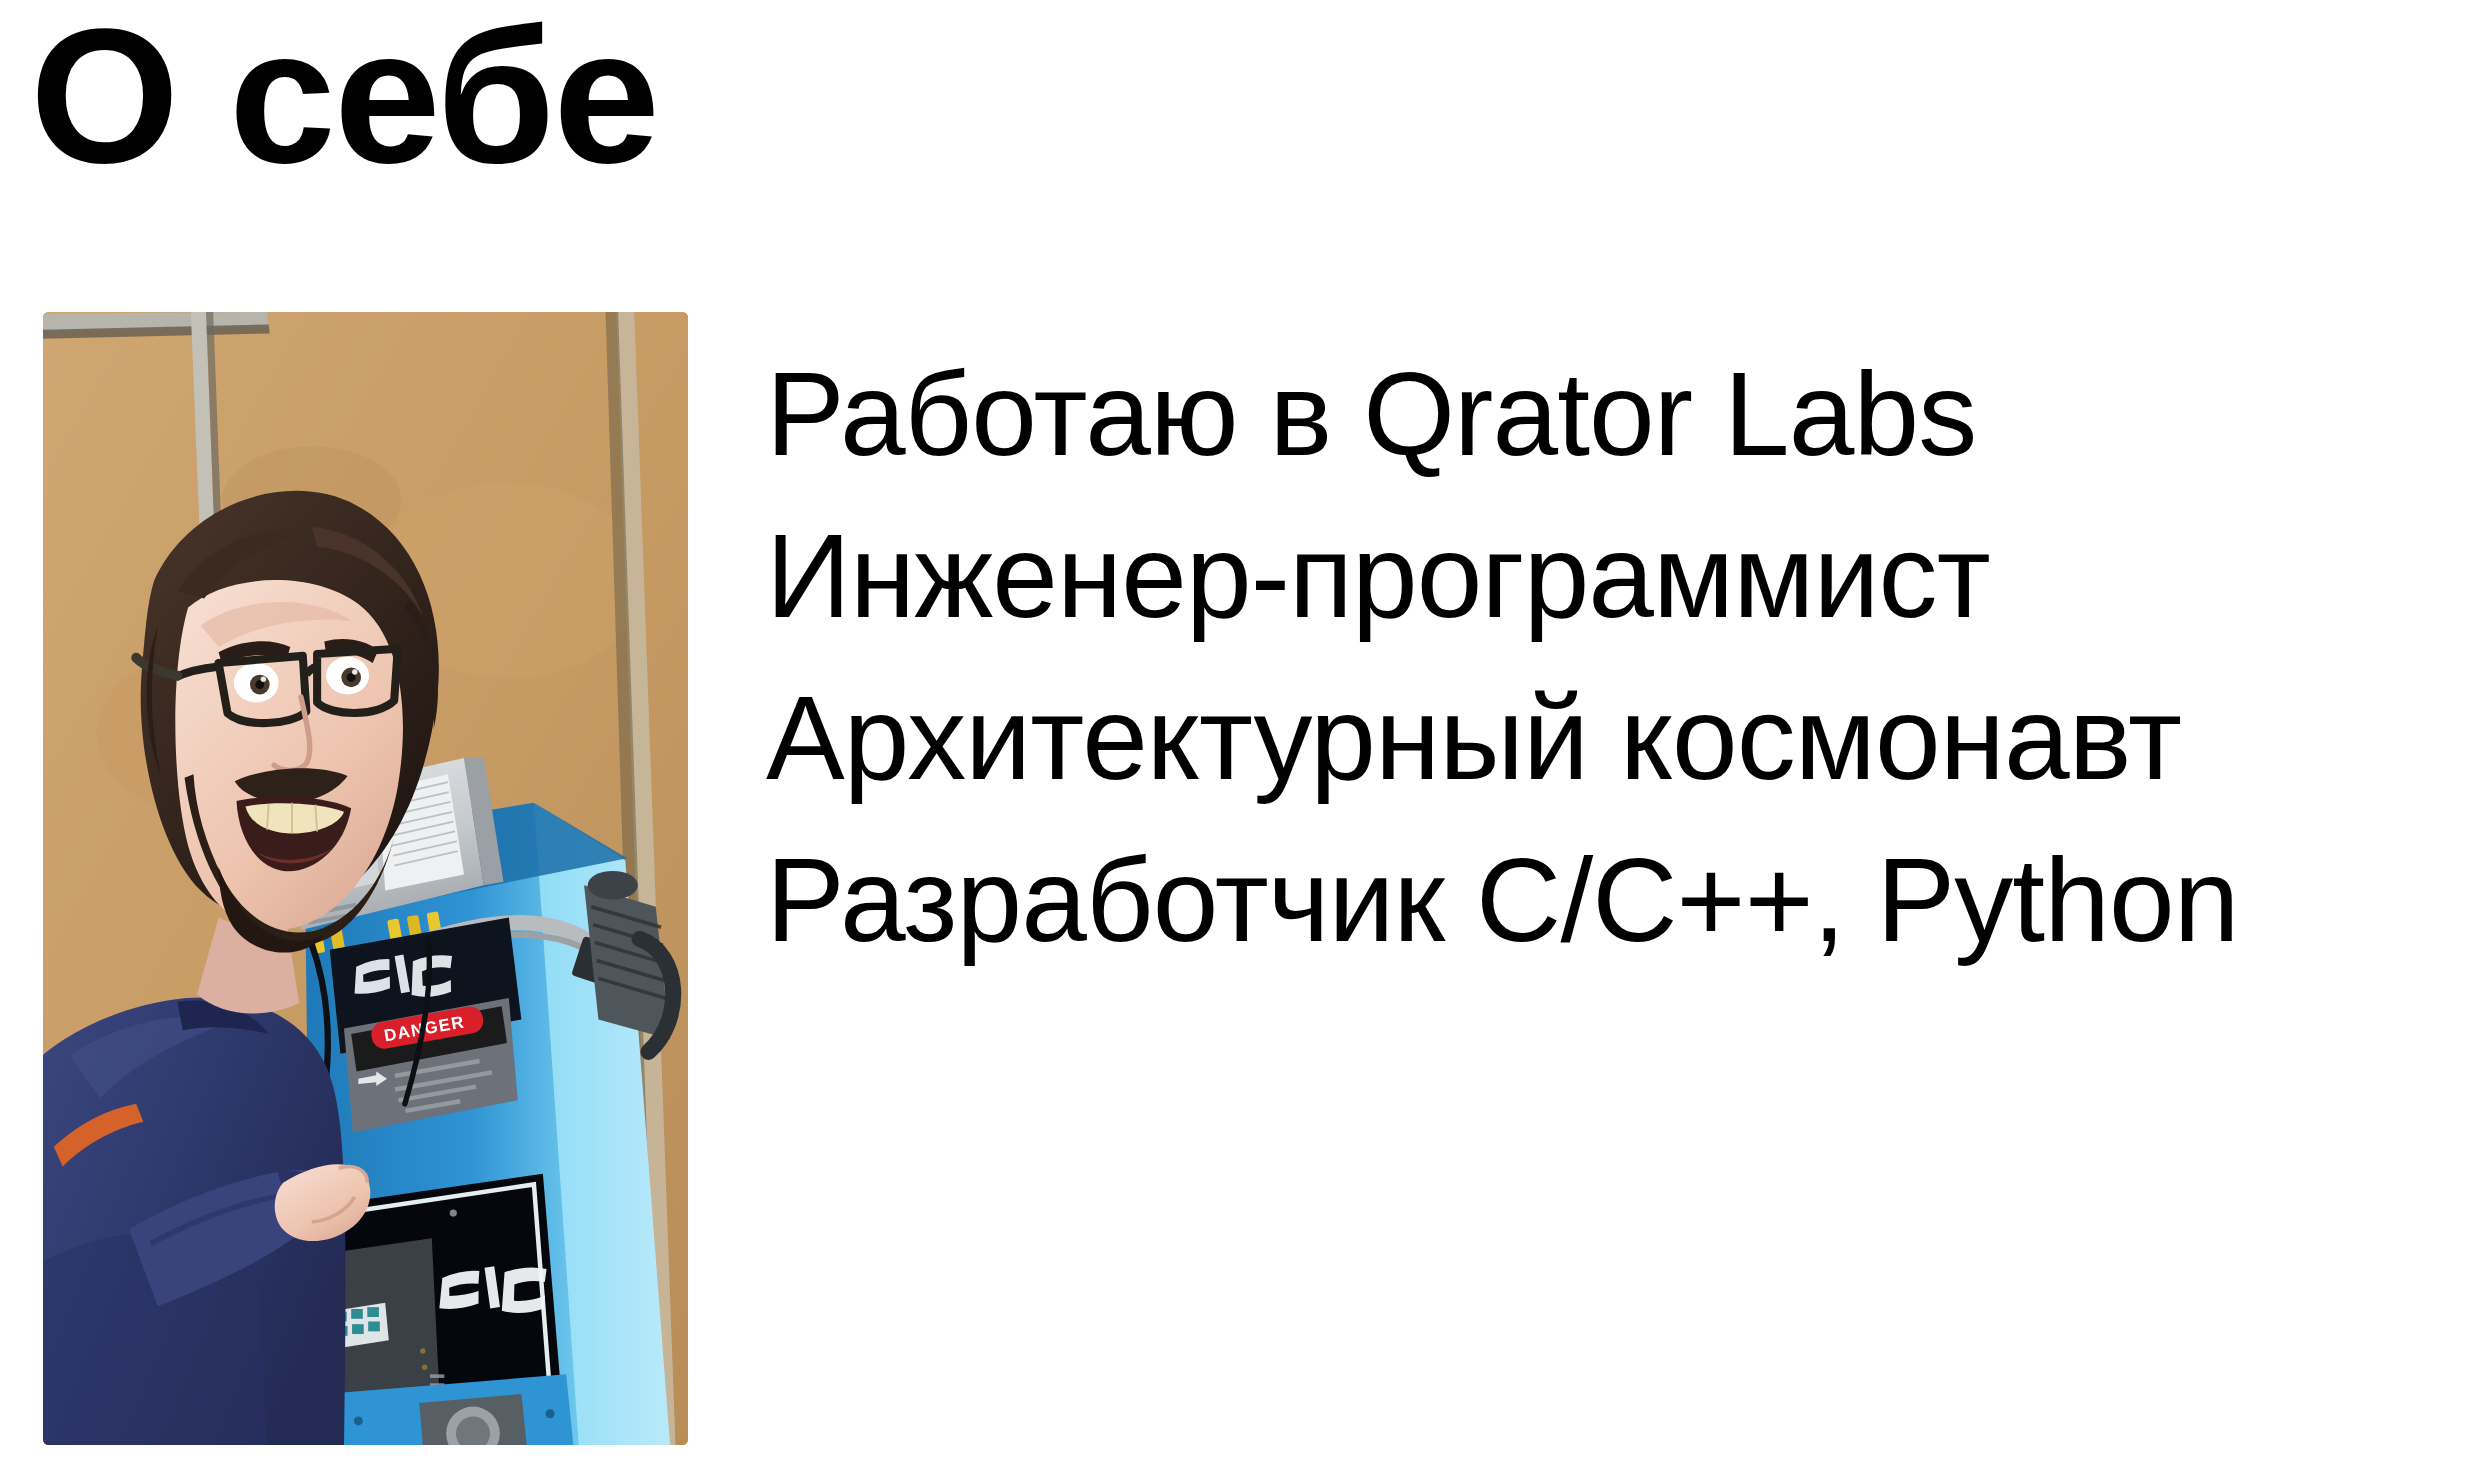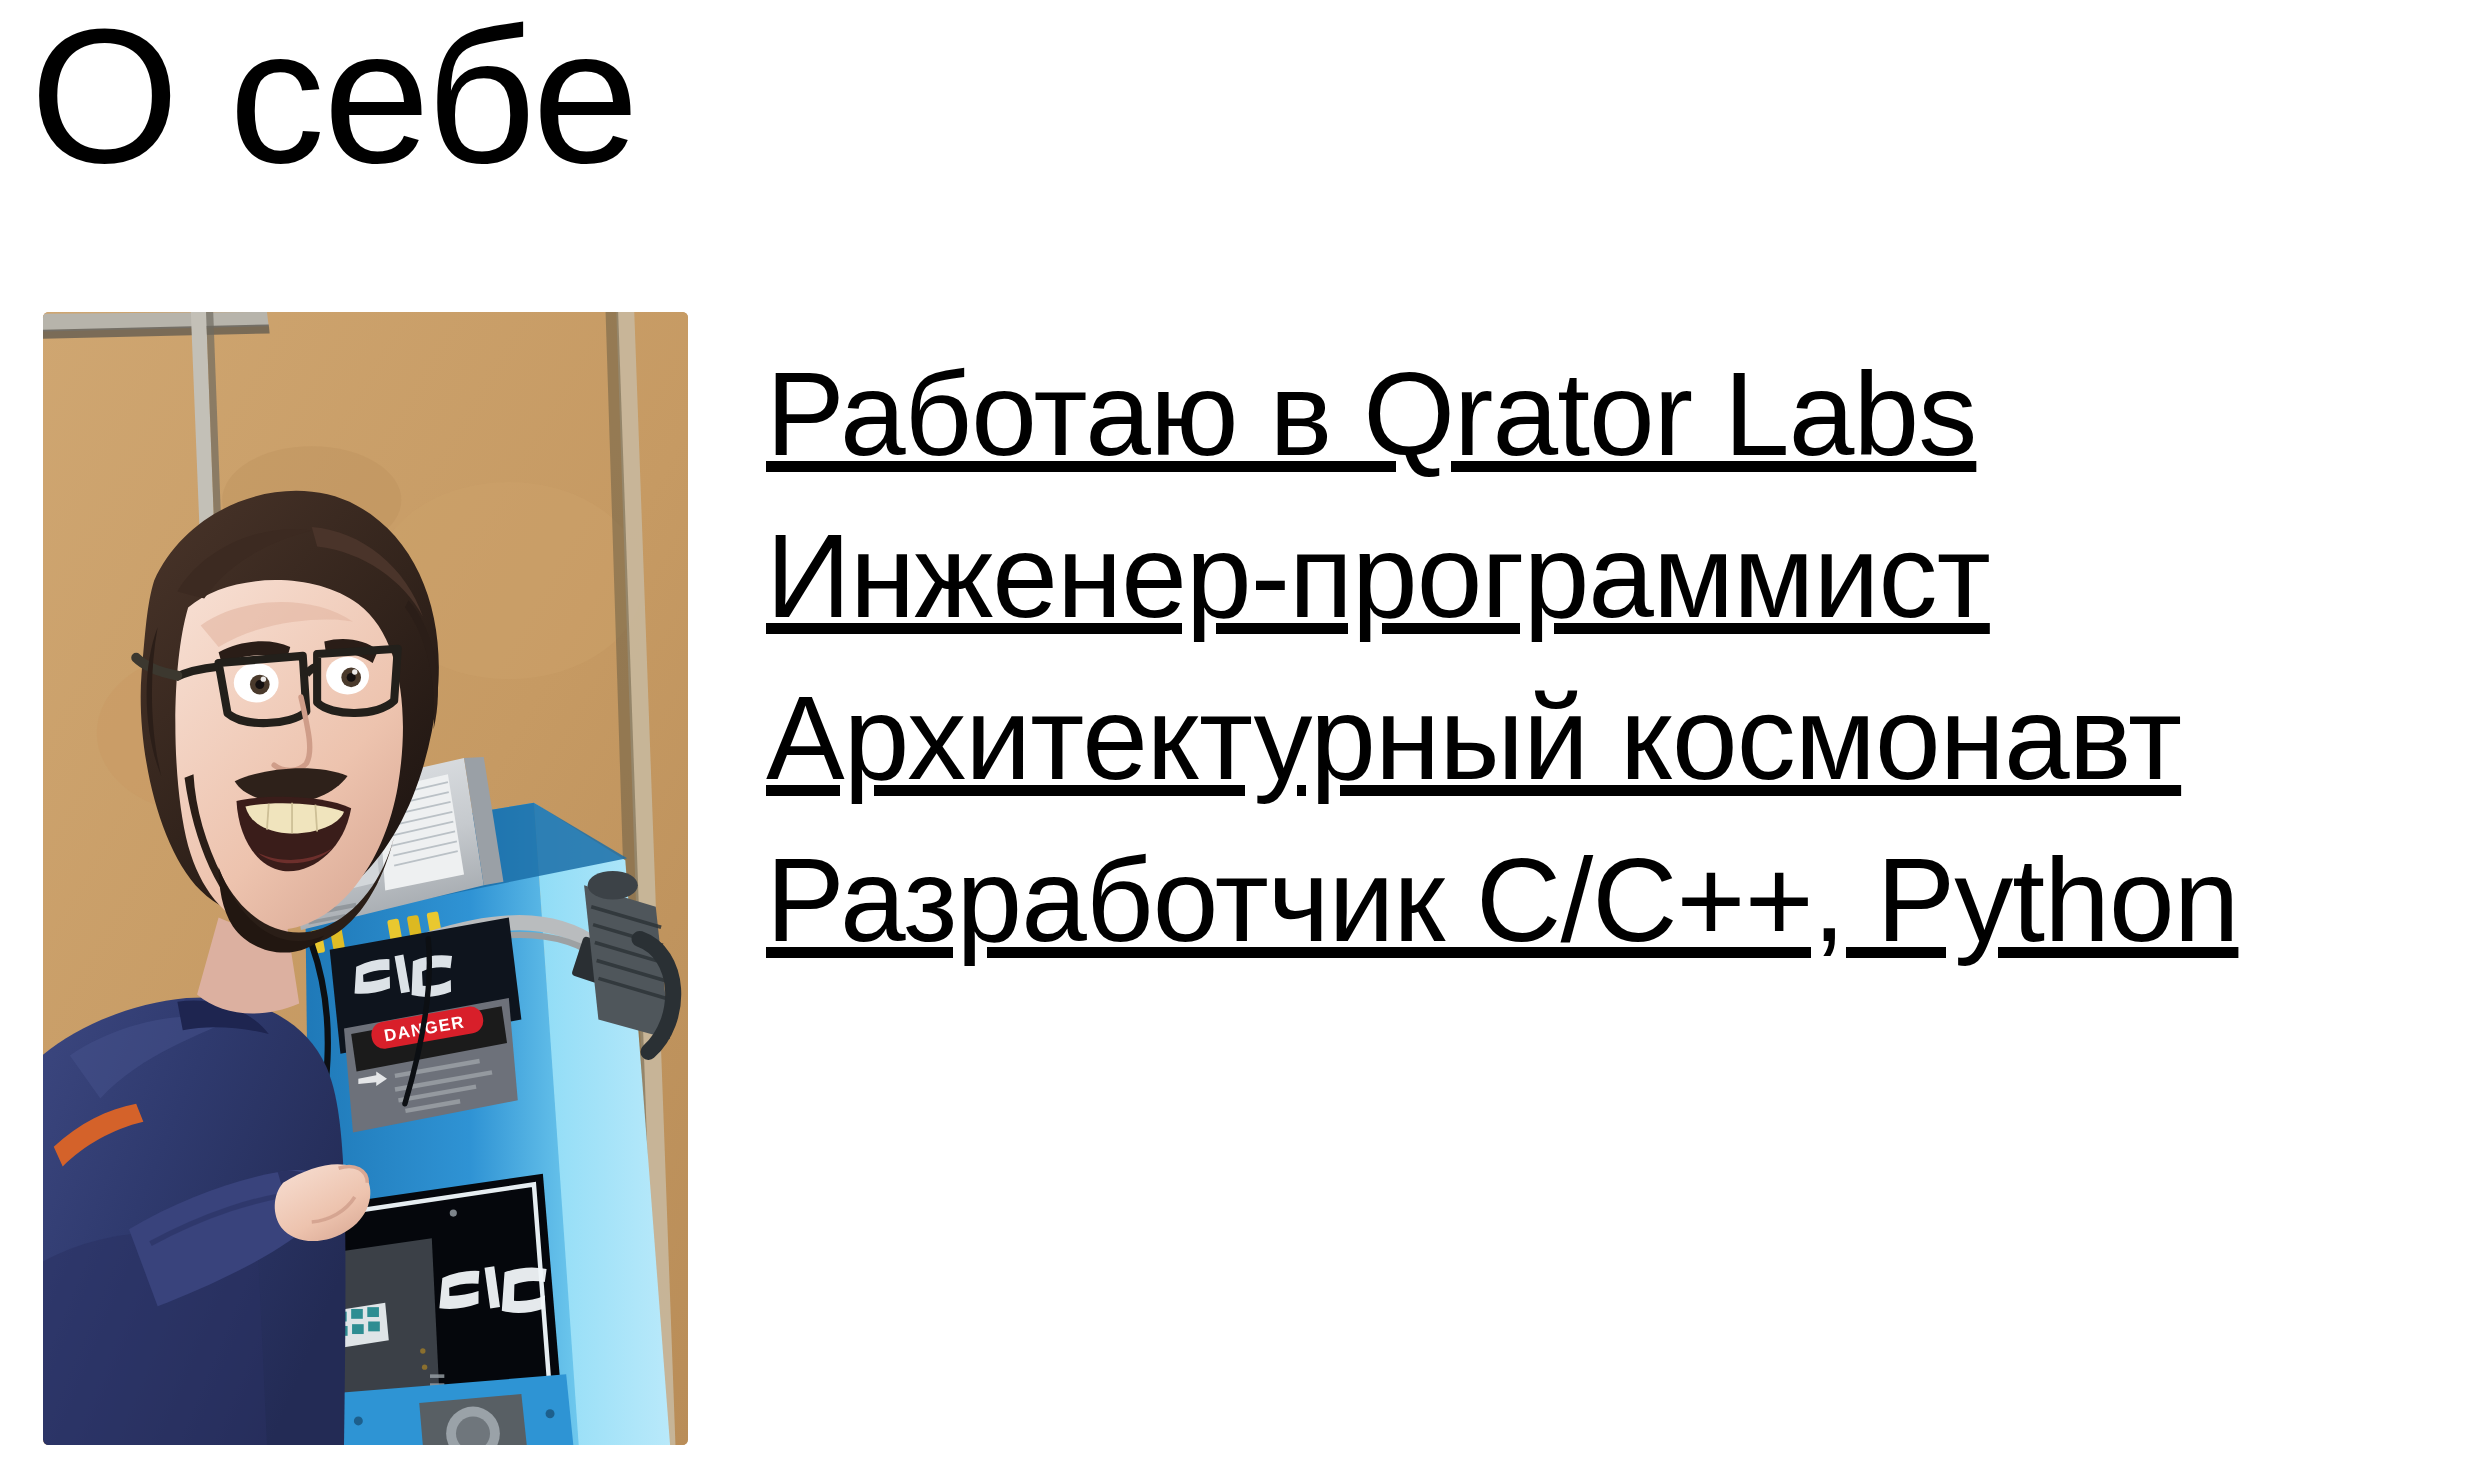--- a/index.html
+++ b/index.html
@@ -18,21 +18,21 @@
     -webkit-font-smoothing: antialiased;
   }
 
   
   .slide-title {
     position: absolute;
     left: 30px;
     top: 0px;
     font-size: 192px;
     line-height: 1.0;
-    font-weight: 400;
+    font-weight: 700;
     letter-spacing: -1.8px;
     color: #000000;
     white-space: nowrap;
   }
 
   
   .photo-frame {
     position: absolute;
     left: 43px;
     top: 312px;
@@ -50,21 +50,20 @@
     height: 100%;
     display: block;
   }
 
   
   .bullets {
     position: absolute;
     left: 766px;
     top: 333px;
     width: 1675px;
-    text-decoration: underline;
   }
   .bullet-line {
     font-size: 118px;
     line-height: 162px;
     font-weight: 400;
     letter-spacing: -0.9px;
     color: #000000;
     white-space: nowrap;
   }
 </style>

